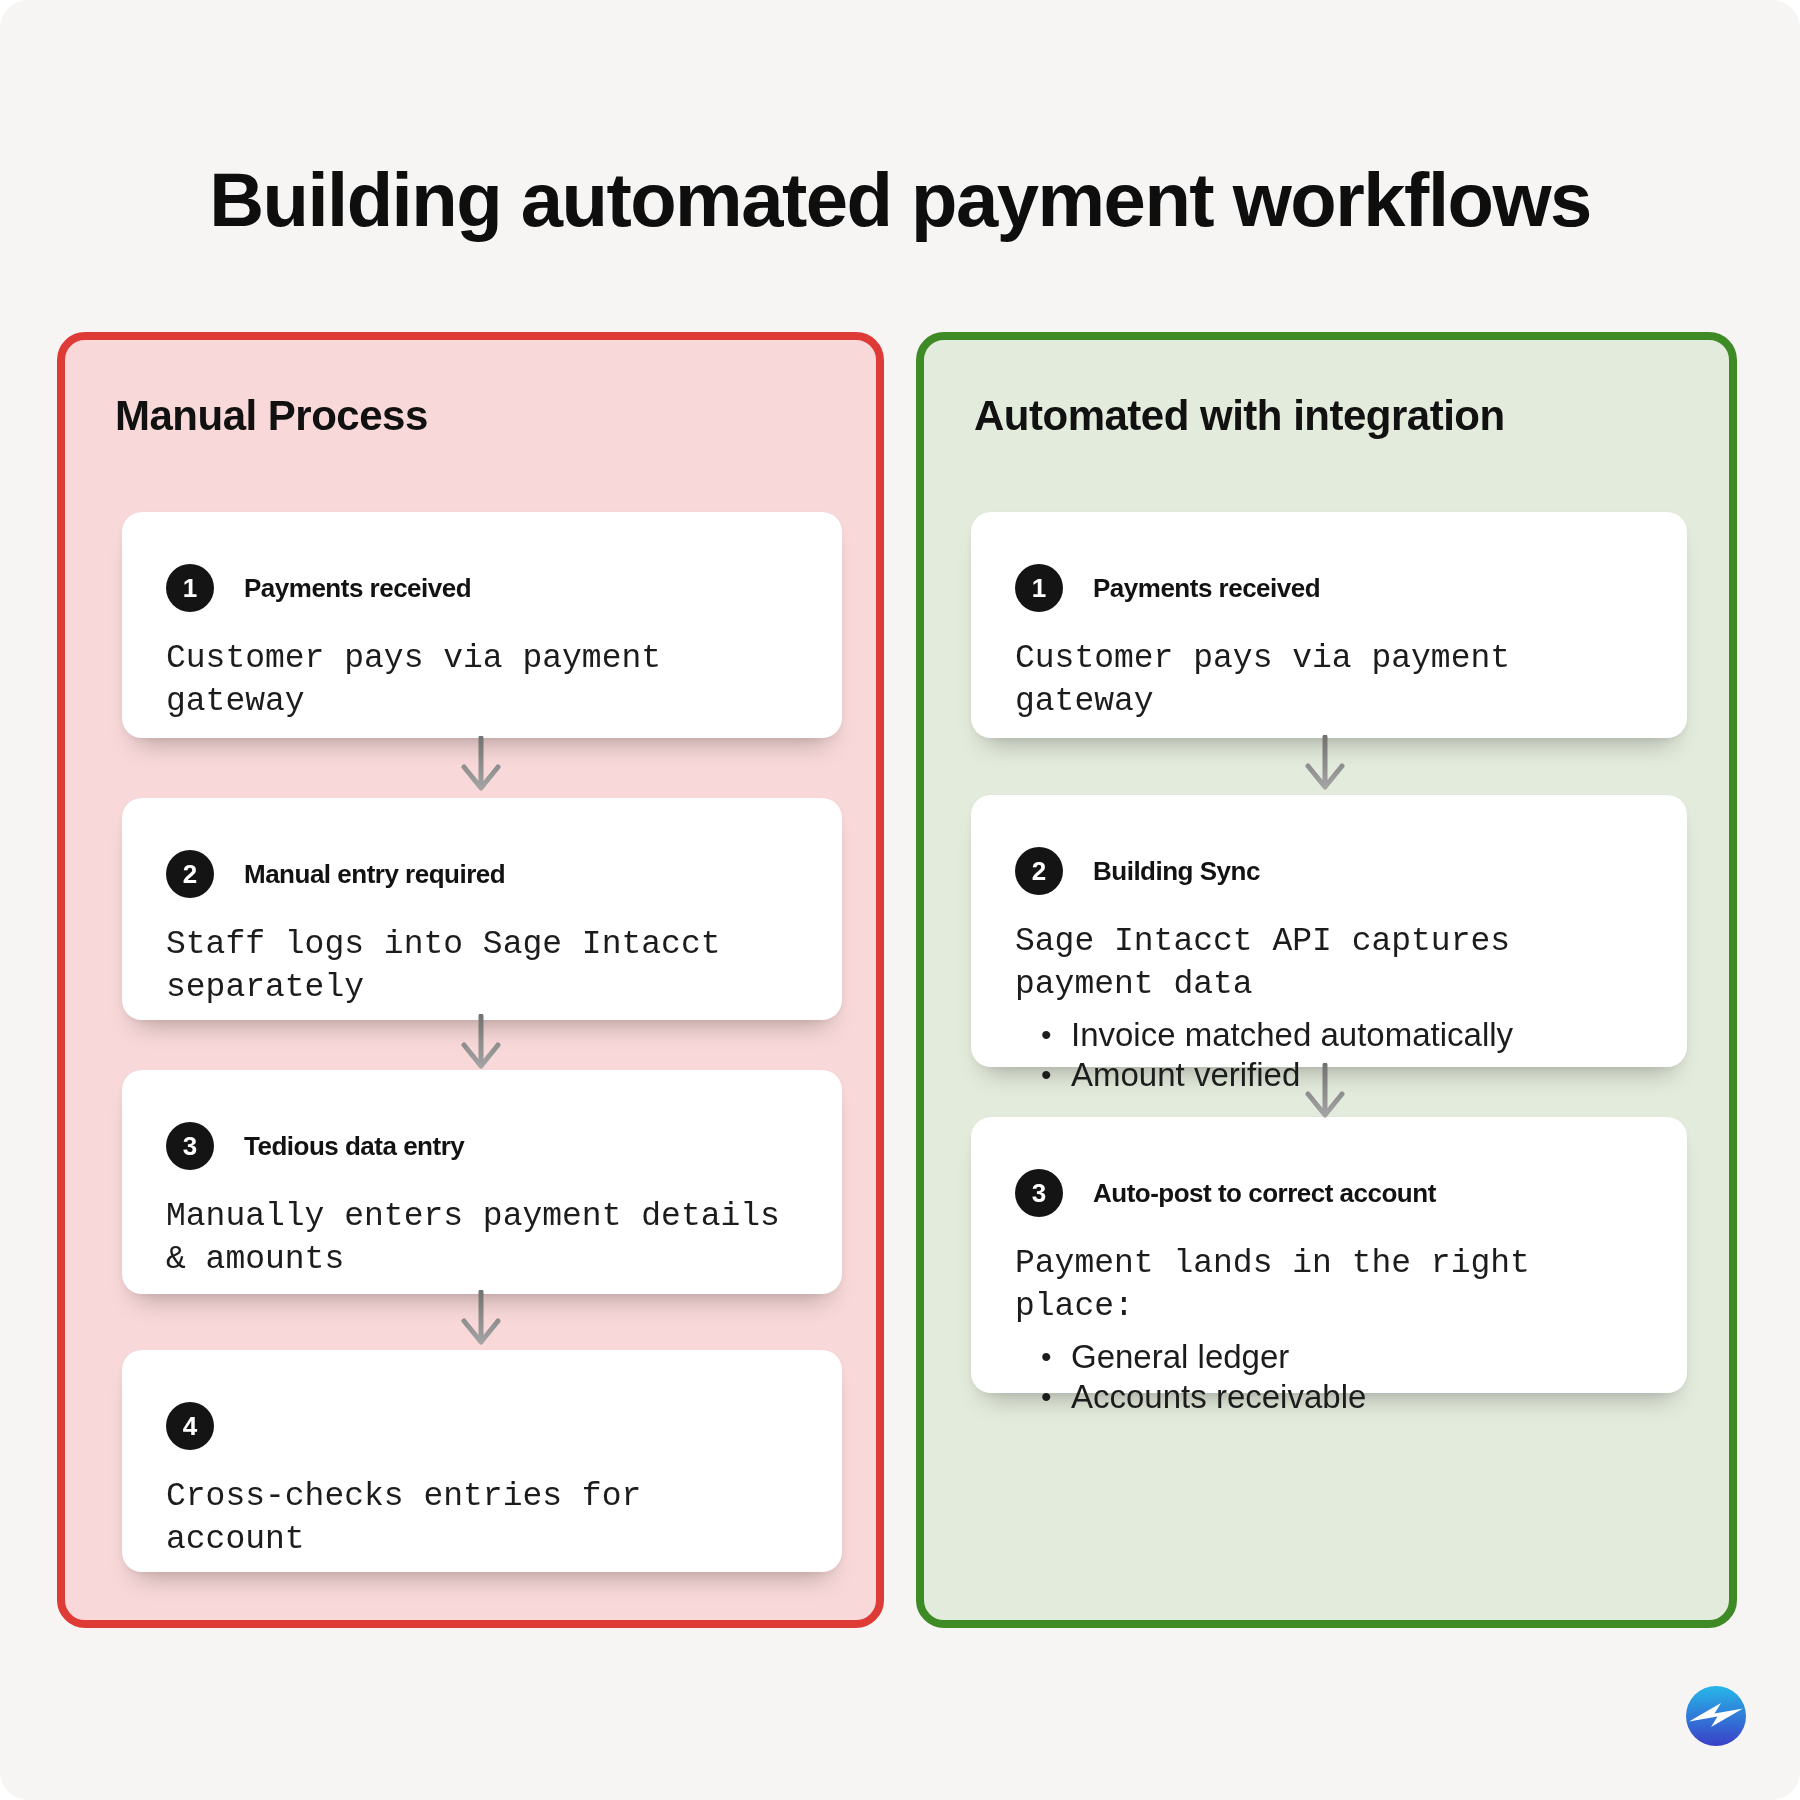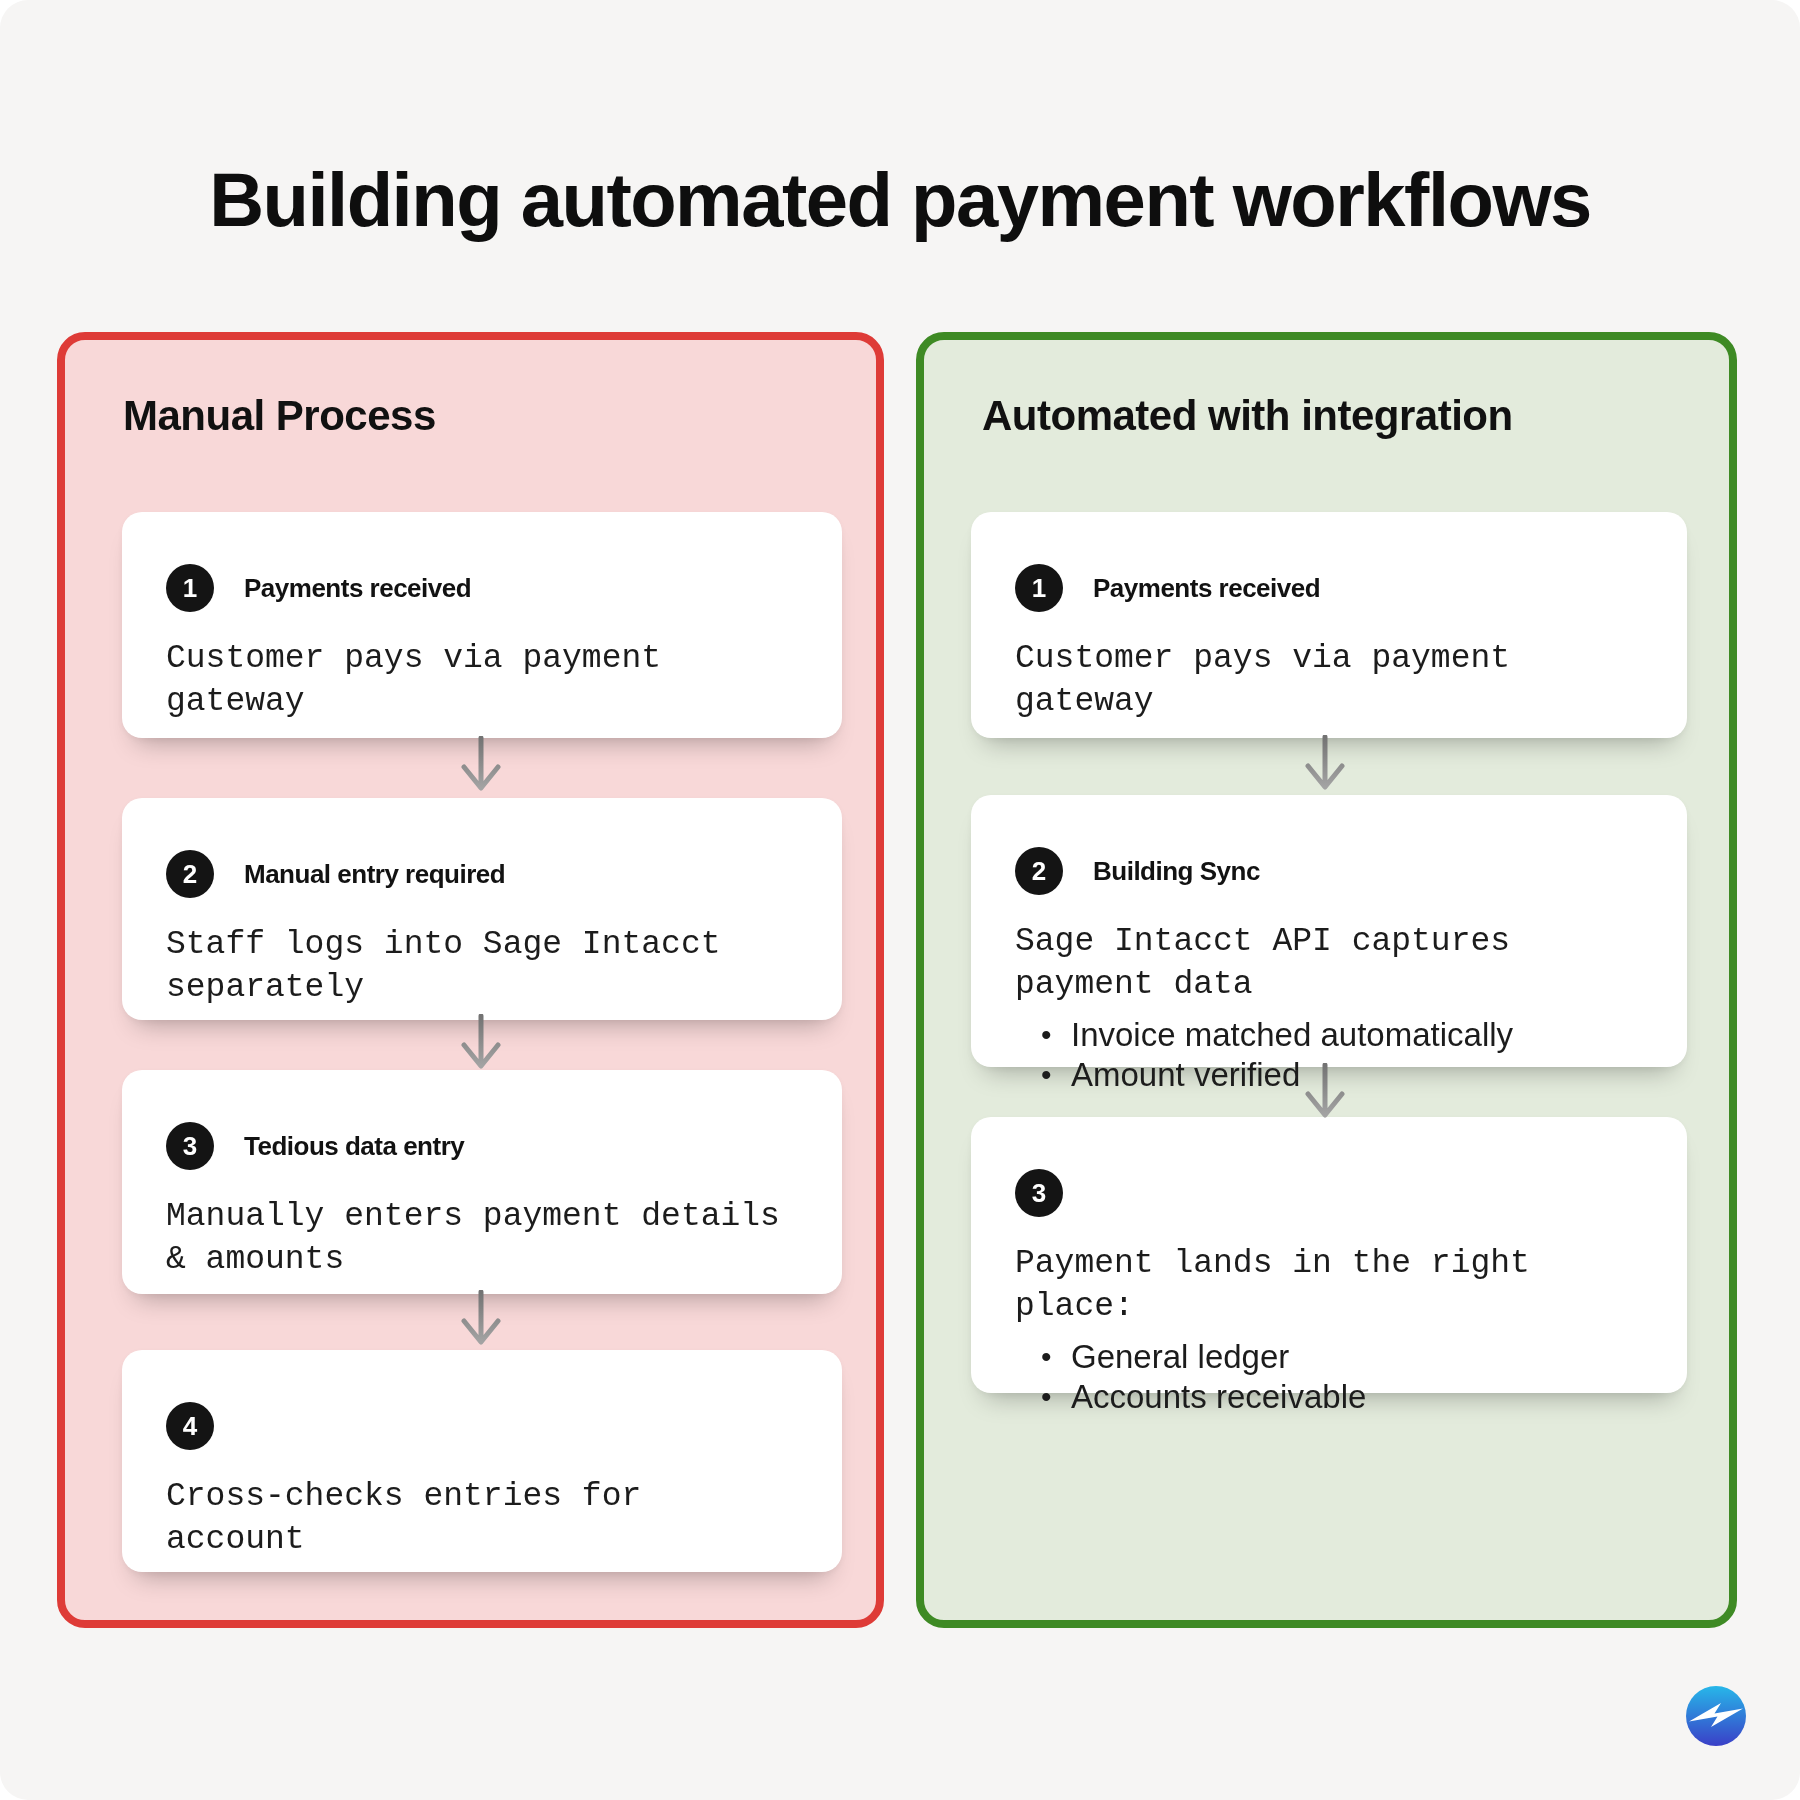--- a/index.html
+++ b/index.html
@@ -41,21 +41,21 @@
     border: 8px solid #de3b37;
   }
   .panel-automated {
     left: 916px;
     width: 821px;
     background: #e3ebdc;
     border: 8px solid #3e8a24;
   }
   .panel-title {
     position: absolute;
-    left: 58px;
+    left: 50px;
     top: 52px;
     margin: 0;
     font-size: 42px;
     font-weight: 600;
     letter-spacing: -0.5px;
     color: #111111;
   }
 
   .card {
     position: absolute;
@@ -198,20 +198,21 @@
       <p class="card-desc">Sage Intacct API captures payment data</p>
       <ul class="card-bullets">
         <li>Invoice matched automatically</li>
         <li>Amount verified</li>
       </ul>
     </div>
 
     <div class="card" id="card-a3">
       <div class="card-head">
         <span class="badge">3</span>
+        <span class="card-title">Auto-post to correct account</span>
       </div>
       <p class="card-desc">Payment lands in the right place:</p>
       <ul class="card-bullets">
         <li>General ledger</li>
         <li>Accounts receivable</li>
       </ul>
     </div>
   </div>
 
   <svg class="arrow" id="arrow-m1" viewBox="0 0 44 64">

